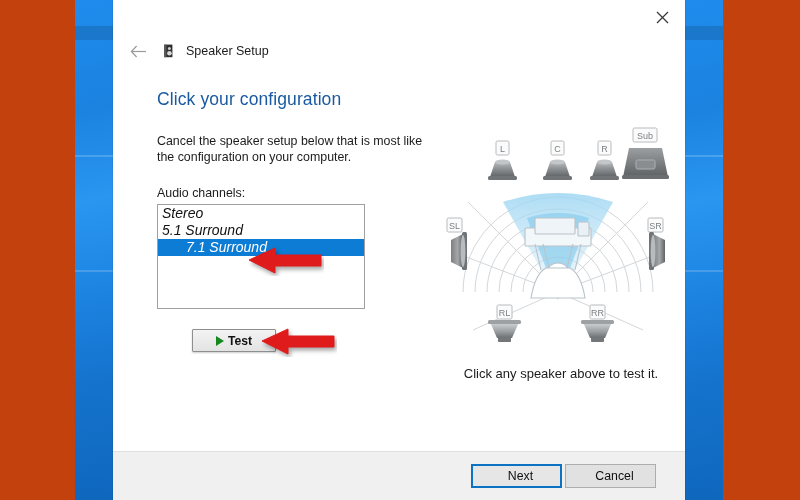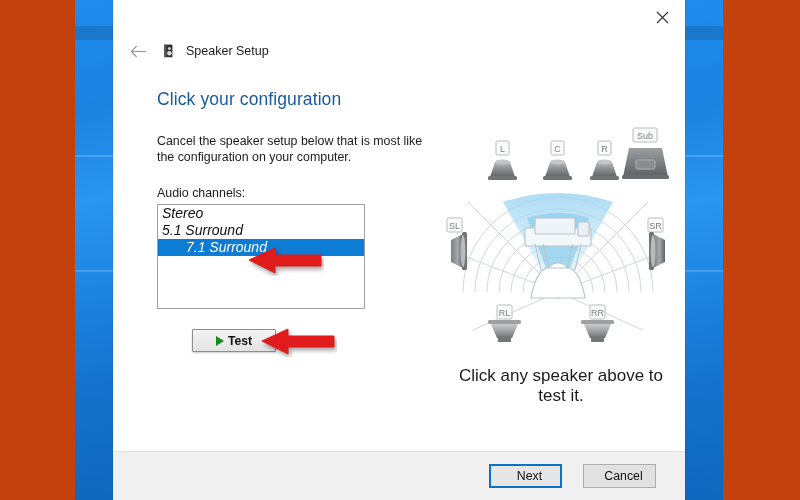--- a/index.html
+++ b/index.html
@@ -206,37 +206,37 @@
   }
   #diagram svg { display: block; }
 
   
   #hint-text {
     position: absolute;
     left: 330px;
     top: 366px;
     width: 236px;
     text-align: center;
-    font-size: 17px;
+    font-size: 13px;
     color: #1b1b1b;
   }
 
   
   #command-bar {
     position: absolute;
     left: 0; right: 0;
     bottom: 0;
     height: 48px;
     background: #f0f0f0;
     border-top: 1px solid #dfdfdf;
   }
   .cmd-btn {
     position: absolute;
     top: 12px;
-    width: 73px;
+    width: 91px;
     height: 24px;
     border: 1px solid #adadad;
     background: #e1e1e1;
     display: flex;
     align-items: center;
     justify-content: center;
     font-size: 12.3px;
     color: #101010;
     box-sizing: border-box;
     padding-left: 8px;

